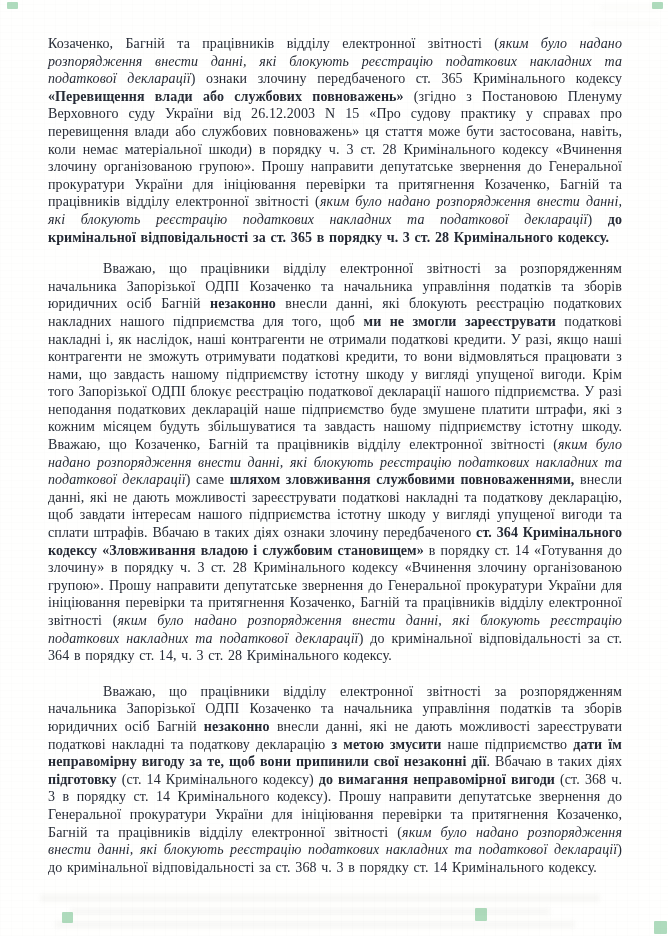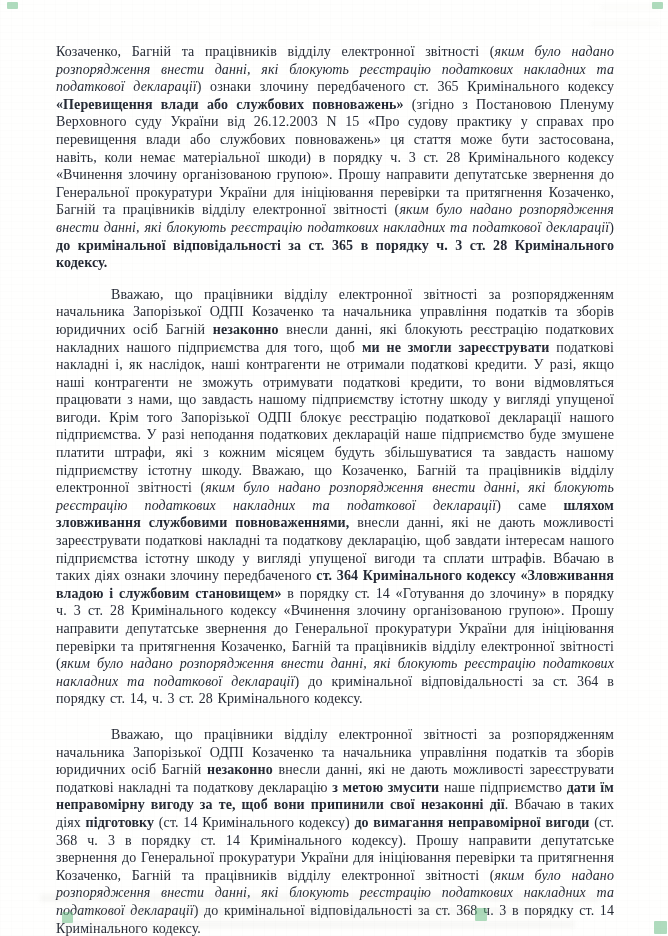--- a/index.html
+++ b/index.html
@@ -28,21 +28,21 @@
     top: 35px;
     width: 574px;
     font-family: "Liberation Serif", "DejaVu Serif", serif;
     font-size: 14px;
     line-height: 17.6px;
     color: #262b36;
     text-align: justify;
     letter-spacing: 0.1px;
     word-spacing: 1px;
   }
-  .para { margin: 8px; }
+  .para { margin: 0; }
   .para.indent { text-indent: 55px; }
   .para.gap-sm { margin-top: 14px; }
   .para.gap-md { margin-top: 18px; }
   .run-normal { font-weight: normal; font-style: normal; }
   .run-bold { font-weight: bold; }
   .run-italic { font-style: italic; }
   
   .mark {
     position: absolute;
     background: #5fb87c;

